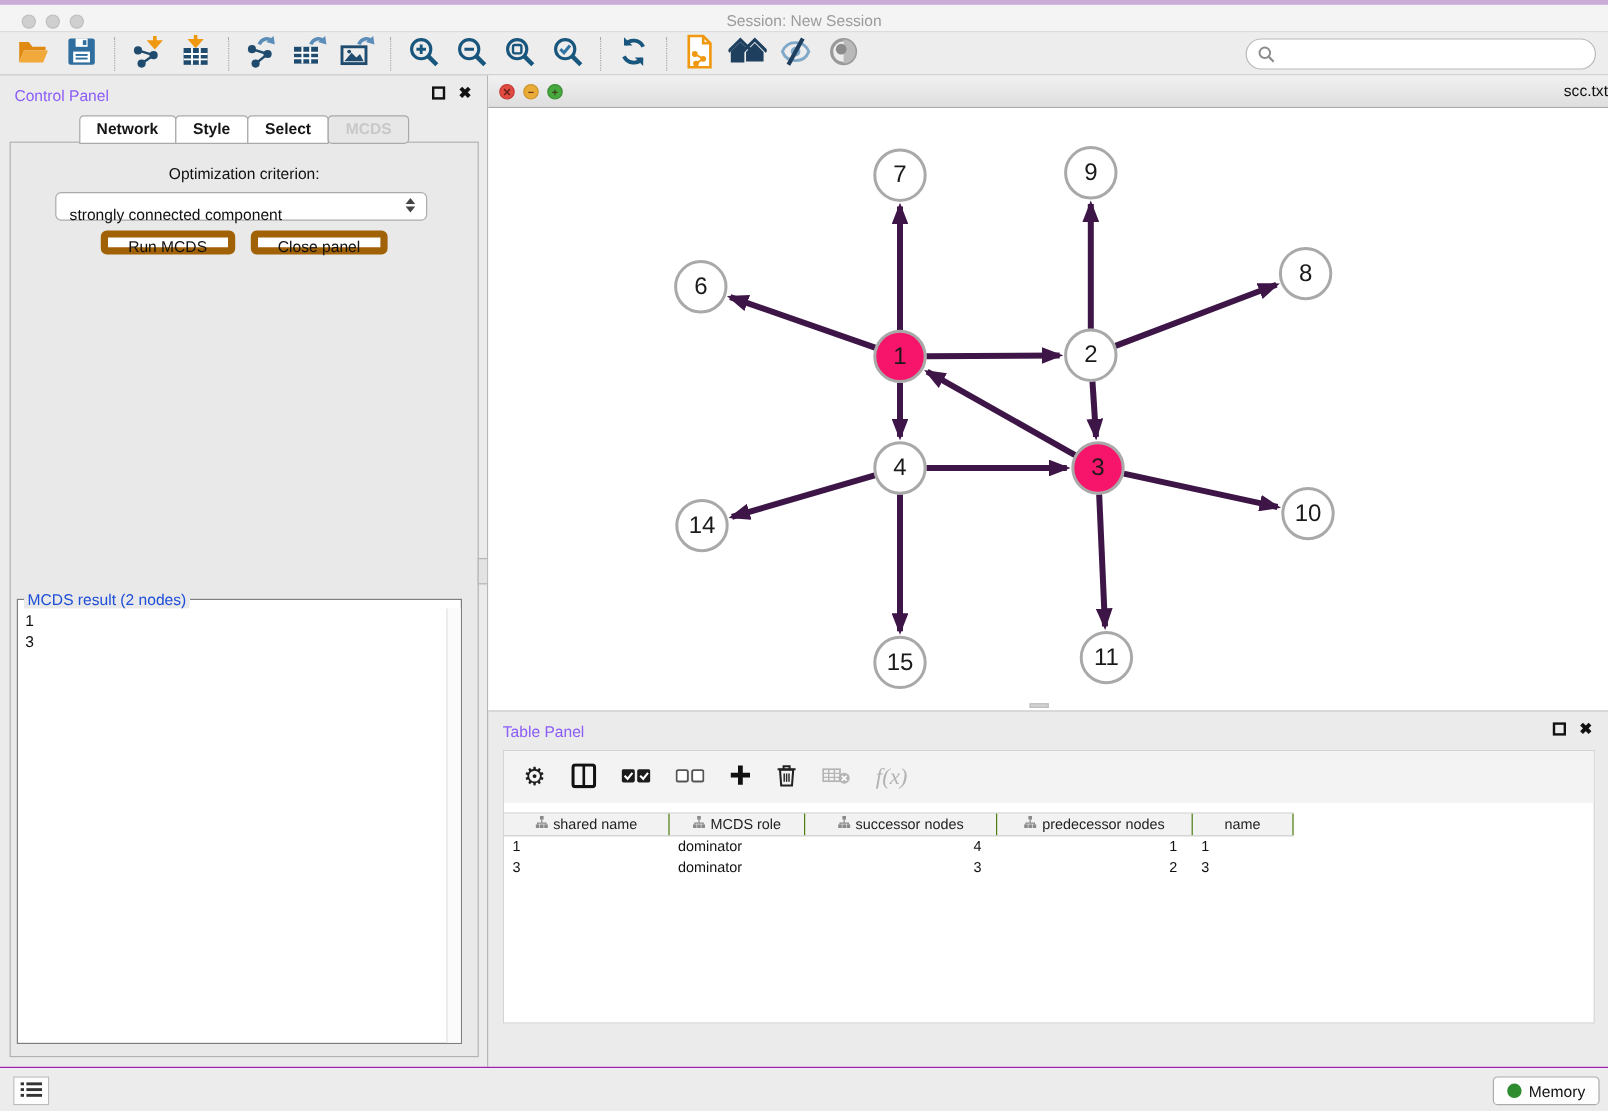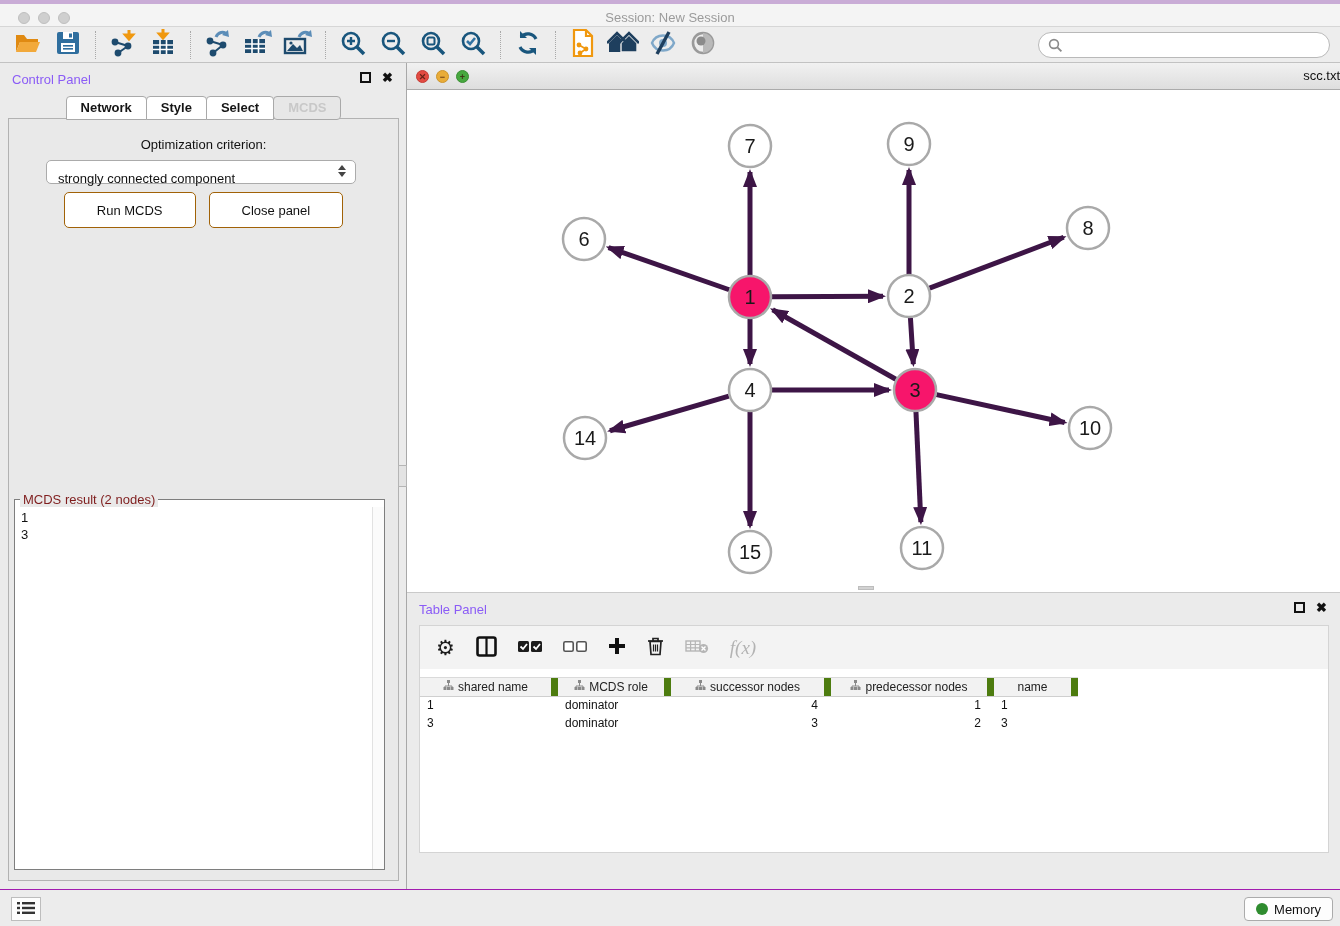--- a/index.html
+++ b/index.html
@@ -31,23 +31,23 @@
   .tab{border:1px solid #A9A9A9;background:#fff;color:#151515;font-size:13px;font-weight:700;padding:3px 14px 4px;margin-right:-1px;border-radius:4px 4px 0 0;white-space:nowrap}
   .tab.selected{background:#E7E7E7;color:#C8C8C8;border-radius:4px}
   .cpane{position:absolute;left:8px;top:55px;width:391px;height:763px;border:1px solid #B2B2B2;background:#E9E9E9}
   .opt-label{position:absolute;top:18px;left:0;right:0;text-align:center;font-size:13px;color:#111}
   .select{position:absolute;left:37px;top:41px;width:310px;height:24px;background:#fff;border:1px solid #ABABAB;border-radius:5px;font-size:13px;color:#111;display:flex;align-items:center;padding:13px 24px 0 11px}
   .stepper{position:absolute;right:9px;top:4px;display:flex;flex-direction:column;gap:2px}
   .stepper i{width:0;height:0;border-left:4px solid transparent;border-right:4px solid transparent;display:block}
   .stepper .up{border-bottom:5px solid #444}
   .stepper .dn{border-top:5px solid #444}
   .btnrow{position:absolute;top:73px;left:0;right:0;display:flex;justify-content:center;gap:13px}
-  .btn{background:#fff;border:1px solid #a16207;border-radius:5px;font-size:13px;color:#111;padding:0 32px;height:36px}
+  .btn{background:#fff;border:6px solid #a16207;border-radius:5px;font-size:13px;color:#111;padding:0 17px;height:20px}
   .result{position:absolute;left:5px;top:373px;width:371px;height:378px;border:1px solid #7E7E7E;background:#fff}
-  .result legend{font-size:13px;color:#7f1d1d;margin-left:5px;padding:0 3px;background:#E9E9E9}
+  .result legend{font-size:13px;color:#1d4ed8;margin-left:5px;padding:0 3px;background:#E9E9E9}
   .result-lines{position:absolute;left:0;top:2px;right:13px;bottom:2px;font-size:13px;line-height:17px;padding-left:6px;color:#111;overflow:hidden}
   .result-scroll{position:absolute;top:0;right:0;bottom:0;width:12px;background:#FBFBFB;border-left:1px solid #E2E2E2}
   .splitter-handle{position:absolute;left:398px;top:402px;width:9px;height:22px;background:#E3E3E3;border:1px solid #B5B5B5}
 
   
   .netwin{position:absolute;left:407px;top:63px;width:933px;height:529px;background:#fff}
   .net-titlebar{position:relative;height:27px;background:linear-gradient(#F1F1F1,#DEDEDE);border-bottom:1px solid #ABABAB}
   .net-title{text-align:right;font-size:13px;color:#111;line-height:26px}
   .lights{position:absolute;left:9px;top:7px;display:flex;gap:7px}
   .light{width:13px;height:13px;border-radius:50%;font-size:9px;line-height:12px;text-align:center;color:rgba(60,20,10,.75);font-weight:bold}
@@ -59,21 +59,21 @@
   .net-handle{position:absolute;left:451px;bottom:2px;width:16px;height:4px;background:#D2D2D2;border:1px solid #BDBDBD}
 
   
   .tpanel{position:absolute;left:407px;top:592px;width:933px;height:297px;background:#EBEBEB;border-top:1px solid #CACACA}
   .tcontent{position:absolute;left:12px;top:32px;width:910px;height:228px;background:#fff;border:1px solid #D4D4D4}
   .ttoolbar{height:43px;background:#F3F3F3;display:flex;align-items:center;padding-left:16px;gap:21px}
   .ticon{background:none;border:none;display:flex;align-items:center;justify-content:center;height:30px}
   .gear{font-size:21px;color:#1c1c1c;line-height:22px}
   .fx{font-family:"Liberation Serif",serif;font-style:italic;font-size:19px;color:#B3B3B3}
   .thead{position:absolute;left:0;top:51px;display:flex;background:#F2F2F2;border-top:1px solid #DADADA;border-bottom:1px solid #CFCFCF}
-  .th{height:18px;display:flex;align-items:center;justify-content:center;gap:4px;font-size:12px;color:#222;border-right:7px solid #4d7c0f}
+  .th{height:18px;display:flex;align-items:center;justify-content:center;gap:4px;font-size:12px;color:#222;border-right:1px solid #4d7c0f}
   .tbody{position:absolute;left:0;top:70px;right:0}
   .trow{display:flex;height:18px;align-items:center}
   .td{font-size:12px;color:#111;padding-left:7px;white-space:nowrap;overflow:hidden}
   .td.r{text-align:right;padding-left:0;padding-right:13px}
   .w0{width:138px}.w1{width:113px}.w2{width:160px}.w3{width:163px}.w4{width:84px}
   .ttabs{position:absolute;left:0;right:0;top:270px;display:flex;justify-content:center}
 
   
   .statusbar{position:absolute;left:0;top:889px;width:1340px;height:37px;background:#ECECEC;border-top:1px solid #a21caf}
   .listbtn{position:absolute;left:11px;top:7px;width:30px;height:24px;background:#FDFDFD;border:1px solid #BDBDBD;display:flex;align-items:center;justify-content:center}

